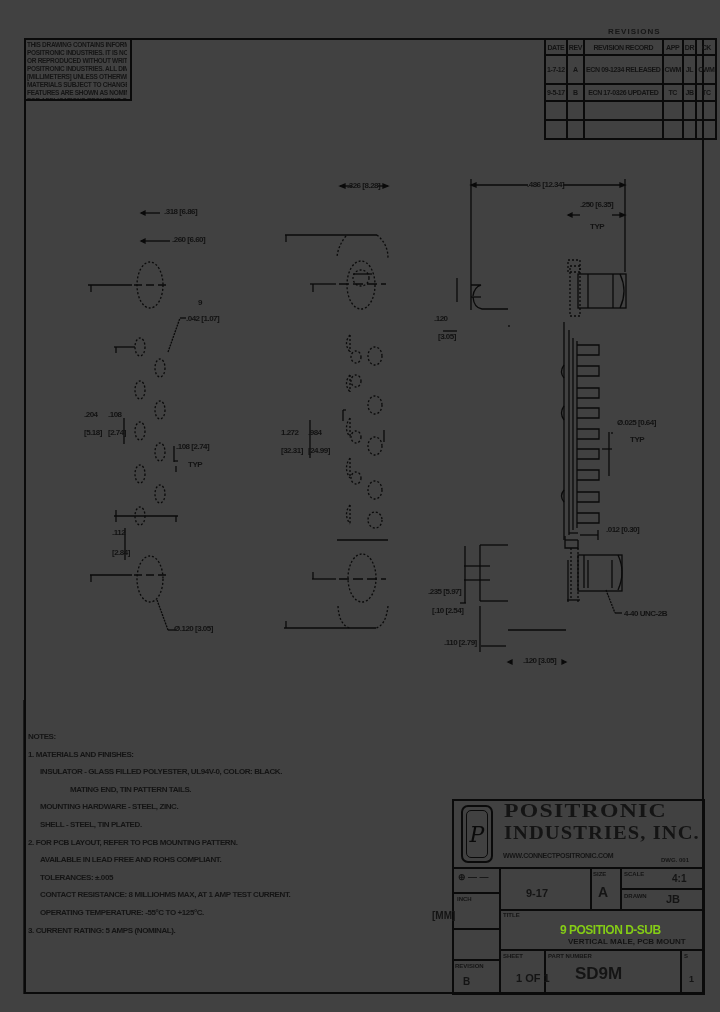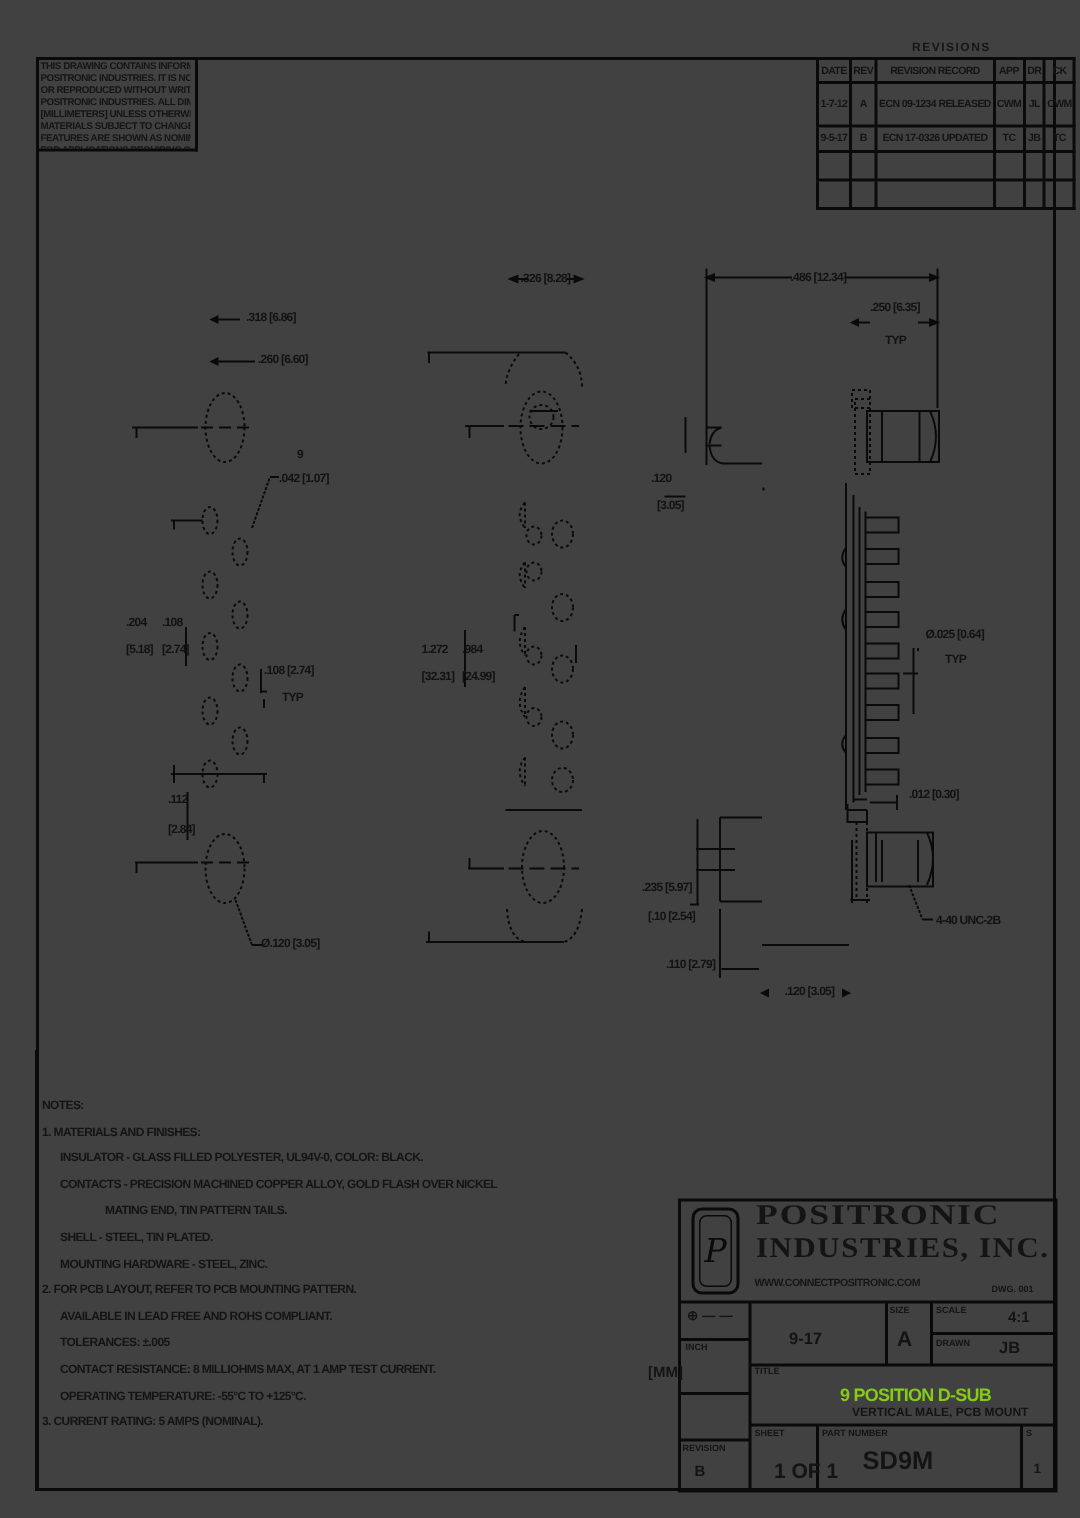--- a/index.html
+++ b/index.html
@@ -372,24 +372,23 @@
 <div class="dim" style="left:428px;top:587px">.235 [5.97]</div>
 <div class="dim" style="left:432px;top:606px">[.10 [2.54]</div>
 <div class="dim" style="left:444px;top:638px">.110 [2.79]</div>
 <div class="dim" style="left:523px;top:656px">.120 [3.05]</div>
 <div class="dim" style="left:624px;top:609px">4-40 UNC-2B</div>
 
 <div class="notes">
   <div>NOTES:</div>
   <div>1. MATERIALS AND FINISHES:</div>
   <div class="i1">INSULATOR - GLASS FILLED POLYESTER, UL94V-0, COLOR: BLACK.</div>
-  <div class="i1">CONTACTS - PRECISION MACHINED COPPER ALLOY, GOLD FLASH OVER NICKEL</div>
   <div class="i2">MATING END, TIN PATTERN TAILS.</div>
+  <div class="i1">MOUNTING HARDWARE - STEEL, ZINC.</div>
   <div class="i1">SHELL - STEEL, TIN PLATED.</div>
-  <div class="i1">MOUNTING HARDWARE - STEEL, ZINC.</div>
   <div>2. FOR PCB LAYOUT, REFER TO PCB MOUNTING PATTERN.</div>
   <div class="i1">AVAILABLE IN LEAD FREE AND ROHS COMPLIANT.</div>
   <div class="i1">TOLERANCES: ±.005</div>
   <div class="i1">CONTACT RESISTANCE: 8 MILLIOHMS MAX, AT 1 AMP TEST CURRENT.</div>
   <div class="i1">OPERATING TEMPERATURE: -55°C TO +125°C.</div>
   <div>3. CURRENT RATING: 5 AMPS (NOMINAL).</div>
 </div>
 
 <div class="logo-box">
   <div class="logo-inner">P</div>
@@ -411,17 +410,17 @@
 <div class="abs" style="left:624px;top:893px;font-size:6px;font-family:'Liberation Sans',sans-serif;font-weight:bold;color:#141414">DRAWN</div>
 <div class="abs" style="left:666px;top:893px;font-size:11px;font-family:'Liberation Sans',sans-serif;font-weight:bold;color:#141414">JB</div>
 
 <div class="abs" style="left:503px;top:912px;font-size:6px;font-family:'Liberation Sans',sans-serif;font-weight:bold;color:#141414">TITLE</div>
 <div class="abs" style="left:560px;top:923px;font-size:12px;font-family:'Liberation Sans',sans-serif;font-weight:bold;color:#84cc16;letter-spacing:-0.5px">9 POSITION D-SUB</div>
 <div class="abs" style="left:568px;top:937px;font-size:8px;font-family:'Liberation Sans',sans-serif;font-weight:bold;color:#141414">VERTICAL MALE, PCB MOUNT</div>
 
 <div class="abs" style="left:455px;top:963px;font-size:6px;font-family:'Liberation Sans',sans-serif;font-weight:bold;color:#141414">REVISION</div>
 <div class="abs" style="left:463px;top:976px;font-size:10px;font-family:'Liberation Sans',sans-serif;font-weight:bold;color:#141414">B</div>
 <div class="abs" style="left:503px;top:953px;font-size:6px;font-family:'Liberation Sans',sans-serif;font-weight:bold;color:#141414">SHEET</div>
-<div class="abs" style="left:516px;top:972px;font-size:14px;font-family:'Liberation Sans',sans-serif;font-weight:bold;color:#141414">1 OF 1</div>
+<div class="abs" style="left:516px;top:972px;font-size:11px;font-family:'Liberation Sans',sans-serif;font-weight:bold;color:#141414">1 OF 1</div>
 <div class="abs" style="left:548px;top:953px;font-size:6px;font-family:'Liberation Sans',sans-serif;font-weight:bold;color:#141414">PART NUMBER</div>
 <div class="abs" style="left:575px;top:964px;font-size:17px;font-family:'Liberation Sans',sans-serif;font-weight:bold;color:#141414">SD9M</div>
 <div class="abs" style="left:684px;top:953px;font-size:6px;font-family:'Liberation Sans',sans-serif;font-weight:bold;color:#141414">S</div>
 <div class="abs" style="left:689px;top:974px;font-size:9px;font-family:'Liberation Sans',sans-serif;font-weight:bold;color:#141414">1</div>
 
 </body></html>

